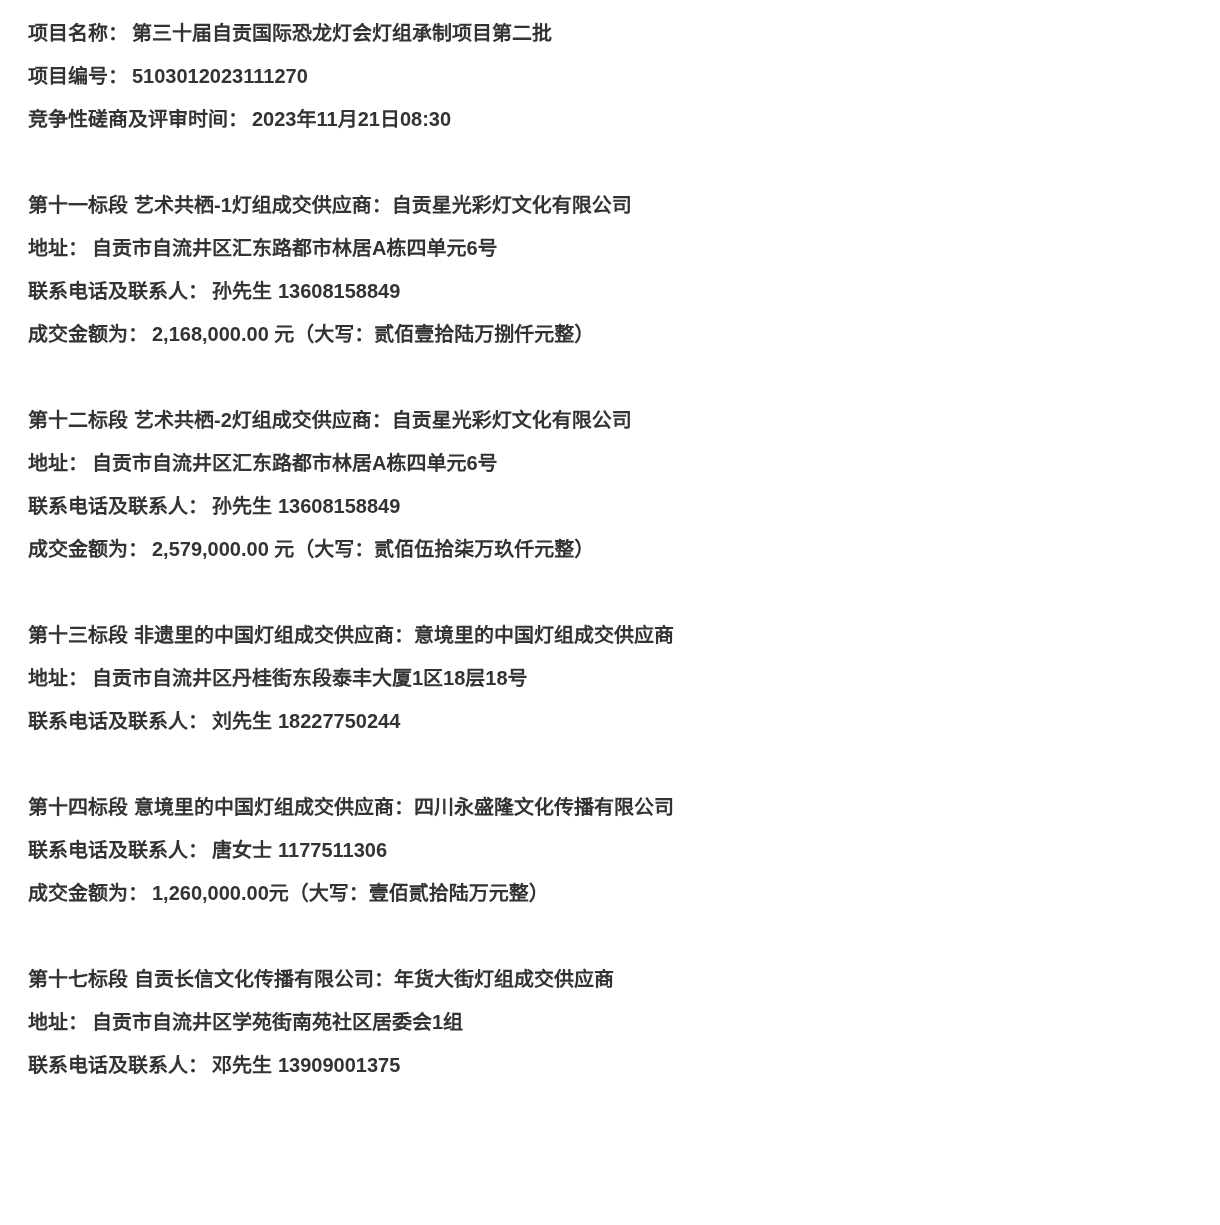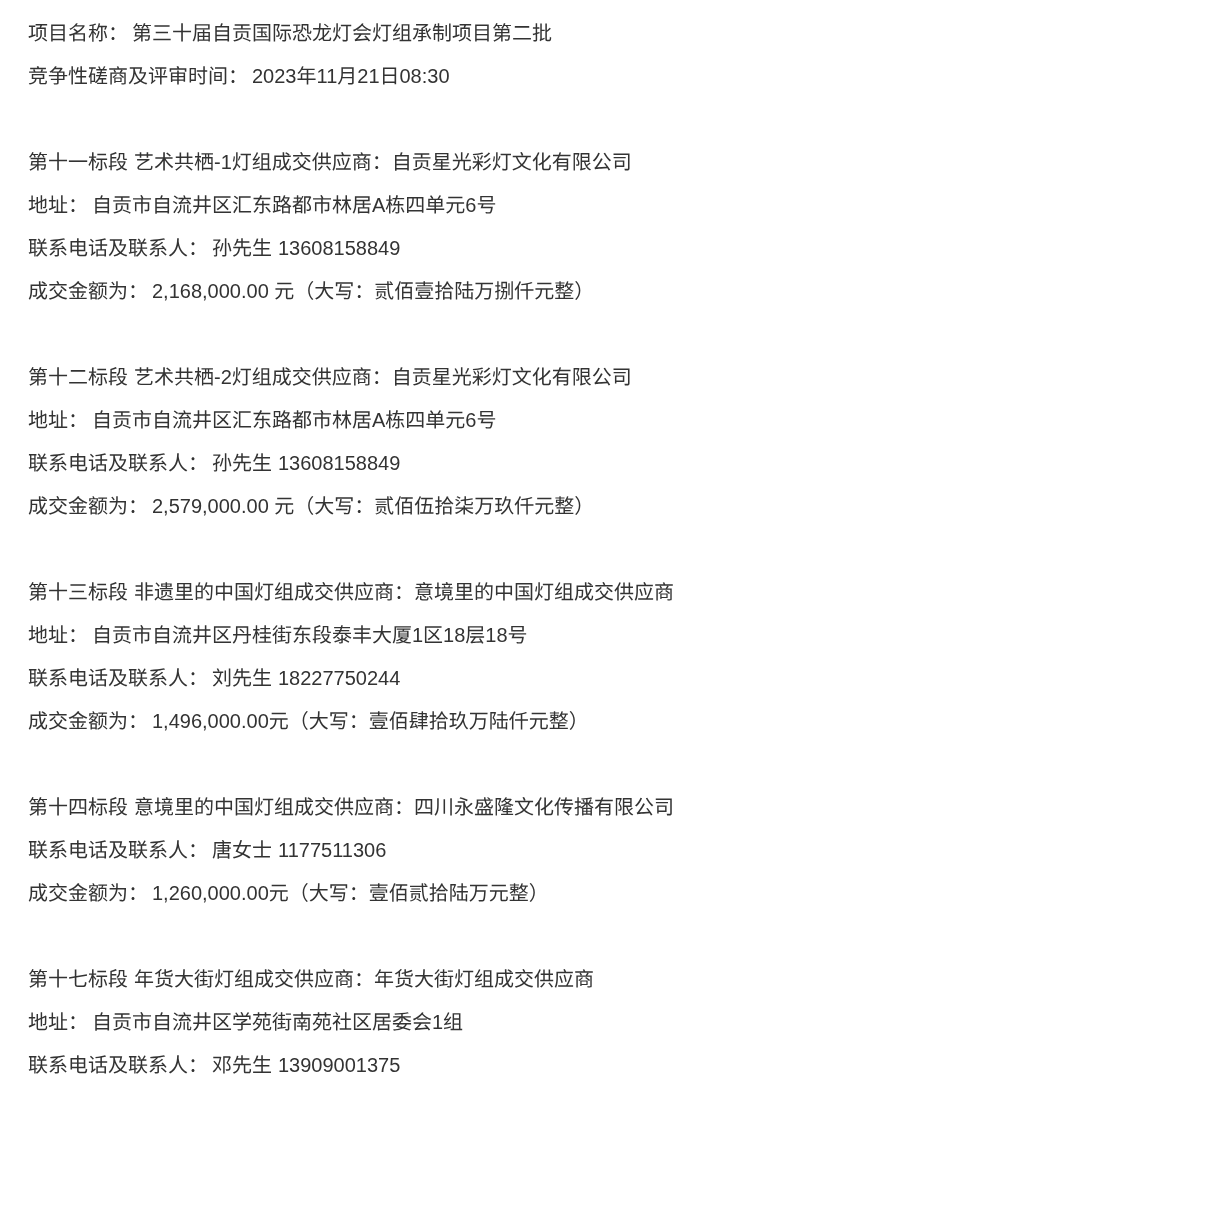--- a/index.html
+++ b/index.html
@@ -14,38 +14,40 @@
     padding: 12px 30px 20px 28px;
     font-family: "Liberation Sans", sans-serif;
     font-size: 20px;
     line-height: 43px;
     color: #333333;
     background: #ffffff;
   }
   .doc p {
     margin: 0;
     white-space: nowrap;
+    font-weight: bold;
   }
   .block {
     margin-top: 43px;
   }
   .lbl {
     margin-right: 4px;
   }
   .sp {
     margin-left: 6px;
   }
 </style>
 </head>
 <body>
 
 <main class="doc">
 
   <div>
     <p><span class="lbl">项目名称：</span><span>第三十届自贡国际恐龙灯会灯组承制项目第二批</span></p>
+    <p><span class="lbl">项目编号：</span><span>5103012023111270</span></p>
     <p><span class="lbl">竞争性磋商及评审时间：</span><span>2023年11月21日08:30</span></p>
   </div>
 
   <section class="block">
     <p><span>第十一标段</span><span class="sp">艺术共栖-1灯组成交供应商：</span><span>自贡星光彩灯文化有限公司</span></p>
     <p><span class="lbl">地址：</span><span>自贡市自流井区汇东路都市林居A栋四单元6号</span></p>
     <p><span class="lbl">联系电话及联系人：</span><span>孙先生</span><span class="sp">13608158849</span></p>
     <p><span class="lbl">成交金额为：</span><span>2,168,000.00 元</span><span>（大写：贰佰壹拾陆万捌仟元整）</span></p>
   </section>
 
@@ -53,28 +55,27 @@
     <p><span>第十二标段</span><span class="sp">艺术共栖-2灯组成交供应商：</span><span>自贡星光彩灯文化有限公司</span></p>
     <p><span class="lbl">地址：</span><span>自贡市自流井区汇东路都市林居A栋四单元6号</span></p>
     <p><span class="lbl">联系电话及联系人：</span><span>孙先生</span><span class="sp">13608158849</span></p>
     <p><span class="lbl">成交金额为：</span><span>2,579,000.00 元</span><span>（大写：贰佰伍拾柒万玖仟元整）</span></p>
   </section>
 
   <section class="block">
     <p><span>第十三标段</span><span class="sp">非遗里的中国灯组成交供应商：</span><span>意境里的中国灯组成交供应商</span></p>
     <p><span class="lbl">地址：</span><span>自贡市自流井区丹桂街东段泰丰大厦1区18层18号</span></p>
     <p><span class="lbl">联系电话及联系人：</span><span>刘先生</span><span class="sp">18227750244</span></p>
-    <p><span class="lbl">成交金额为：</span><span>1,496,000.00元</span><span>（大写：壹佰肆拾玖万陆仟元整）</span></p>
   </section>
 
   <section class="block">
     <p><span>第十四标段</span><span class="sp">意境里的中国灯组成交供应商：</span><span>四川永盛隆文化传播有限公司</span></p>
     <p><span class="lbl">联系电话及联系人：</span><span>唐女士</span><span class="sp">1177511306</span></p>
     <p><span class="lbl">成交金额为：</span><span>1,260,000.00元</span><span>（大写：壹佰贰拾陆万元整）</span></p>
   </section>
 
   <section class="block">
-    <p><span>第十七标段</span><span class="sp">年货大街灯组成交供应商：</span><span>年货大街灯组成交供应商</span></p>
+    <p><span>第十七标段</span><span class="sp">自贡长信文化传播有限公司：</span><span>年货大街灯组成交供应商</span></p>
     <p><span class="lbl">地址：</span><span>自贡市自流井区学苑街南苑社区居委会1组</span></p>
     <p><span class="lbl">联系电话及联系人：</span><span>邓先生</span><span class="sp">13909001375</span></p>
   </section>
 
 </main>
 
 </body></html>

